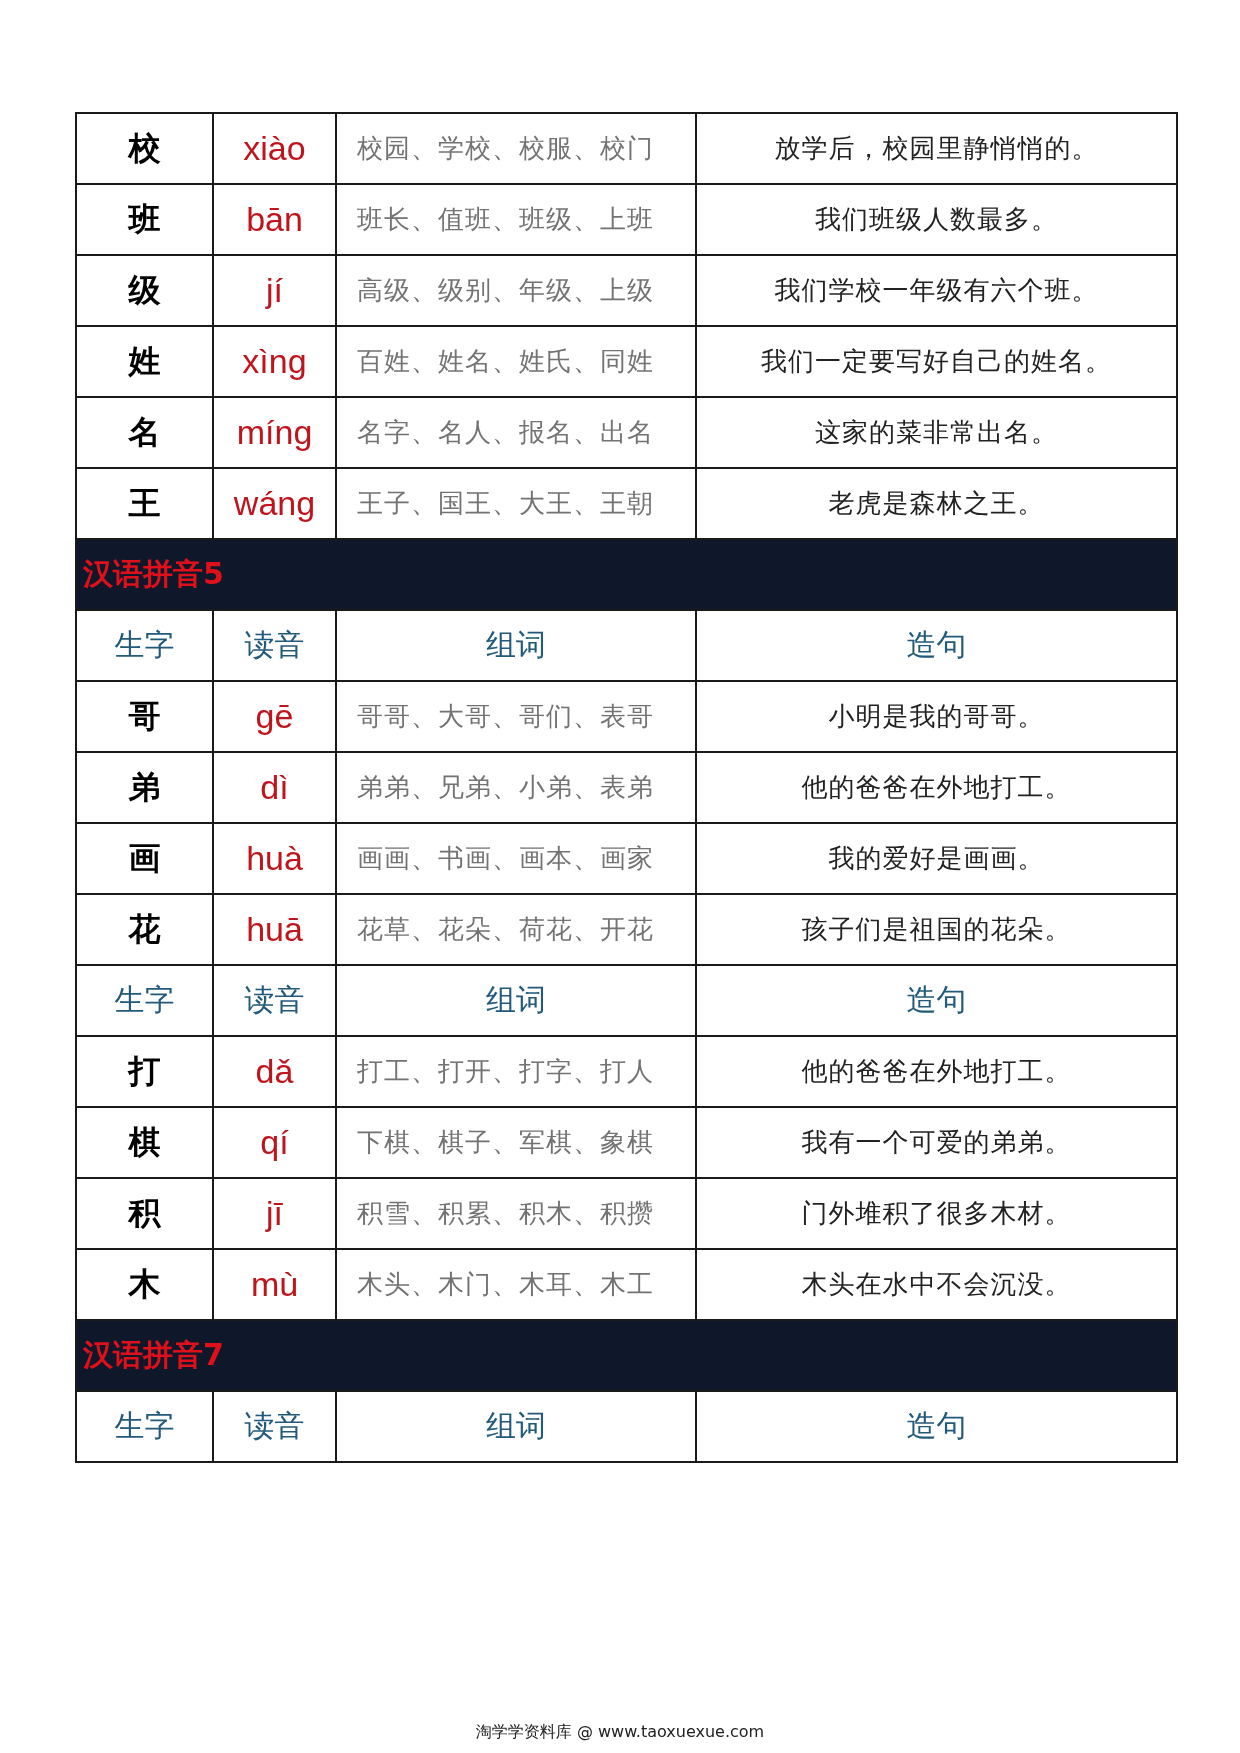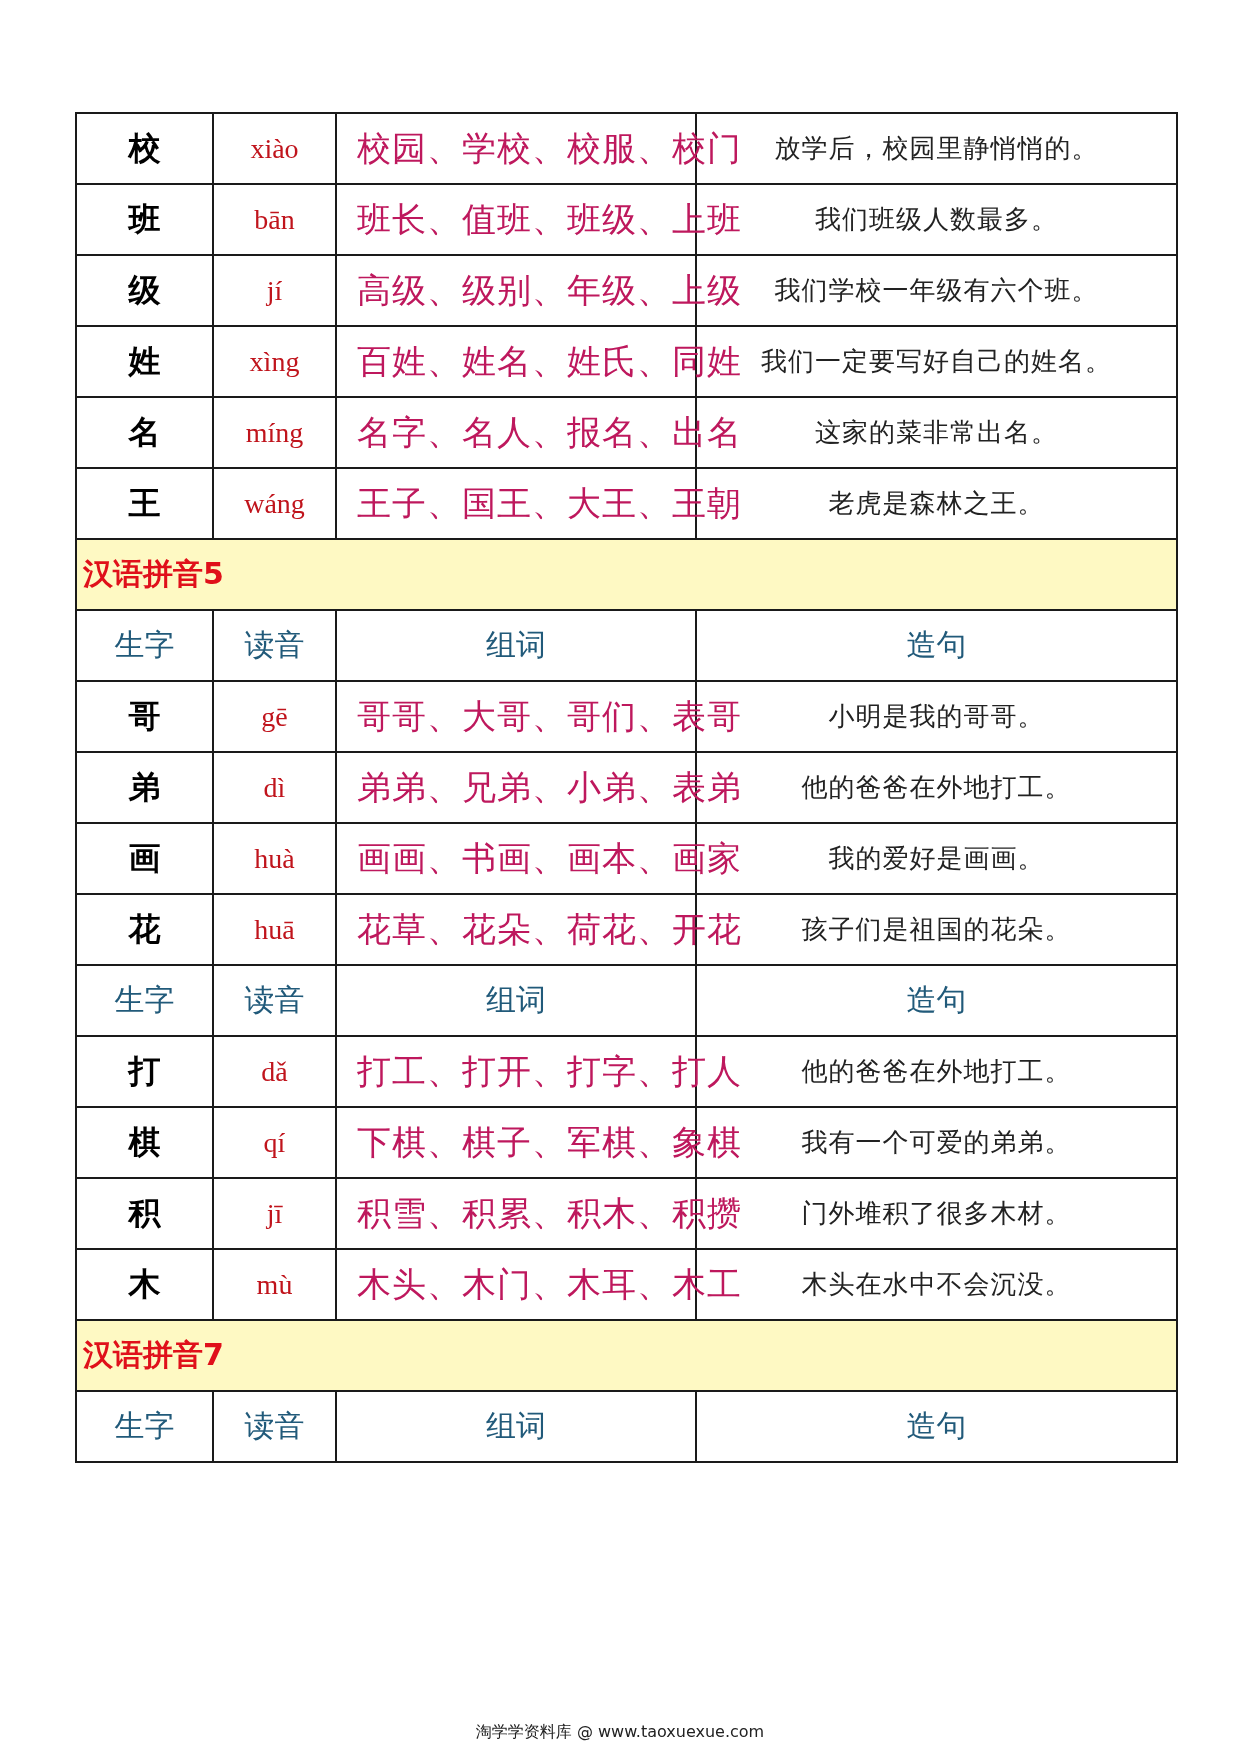--- a/index.html
+++ b/index.html
@@ -5,24 +5,24 @@
   html, body { margin: 0; padding: 0; background: #ffffff; }
   body { width: 1240px; height: 1753px; position: relative; overflow: hidden; }
   .table {
     position: absolute; left: 75px; top: 112px; width: 1101px;
     border-collapse: collapse; table-layout: fixed;
     border: 2px solid #1a1a1a;
   }
   .table td { border: 2px solid #1a1a1a; height: 69px; padding: 0; vertical-align: middle; }
   .c1 { width: 137px; } .c2 { width: 123px; } .c3 { width: 360px; } .c4 { width: 481px; }
   .char { text-align: center; font-family: "DejaVu Sans", sans-serif; font-weight: bold; font-size: 32px; color: #000; }
-  .pinyin { text-align: center; font-family: Liberation Serif, serif; font-size: 28px; color: #c0141c; }
-  .words { text-align: left; padding-left: 20px !important; font-family: "DejaVu Serif", serif; font-size: 34px; color: #be185d; letter-spacing: 1px; white-space: nowrap; }
+  .pinyin { text-align: center; font-family: Liberation Sans, sans-serif; font-size: 34px; color: #c0141c; }
+  .words { text-align: left; padding-left: 20px !important; font-family: "DejaVu Serif", serif; font-size: 26px; color: #737373; letter-spacing: 1px; white-space: nowrap; }
   .sentence { text-align: center; font-family: "DejaVu Serif", serif; font-size: 26px; color: #222; letter-spacing: 1px; white-space: nowrap; margin-left: 36px; }
-  .section td { background: #fef9c3; }
+  .section td { background: #0f172a; }
   .section-title { font-family: "DejaVu Sans", sans-serif; font-weight: bold; font-size: 30px; color: #e0101a; padding-left: 6px !important; text-align: left; }
   .hdr { text-align: center; font-family: "DejaVu Sans", sans-serif; font-weight: normal; font-size: 30px; color: #215a7a; }
   .footer { position: absolute; left: 0; width: 1240px; top: 1722px; text-align: center;
     font-family: "DejaVu Sans", sans-serif; font-size: 16px; color: #222; }
 </style>
 </head>
 <body>
 
 <table class="table">
   <colgroup>

